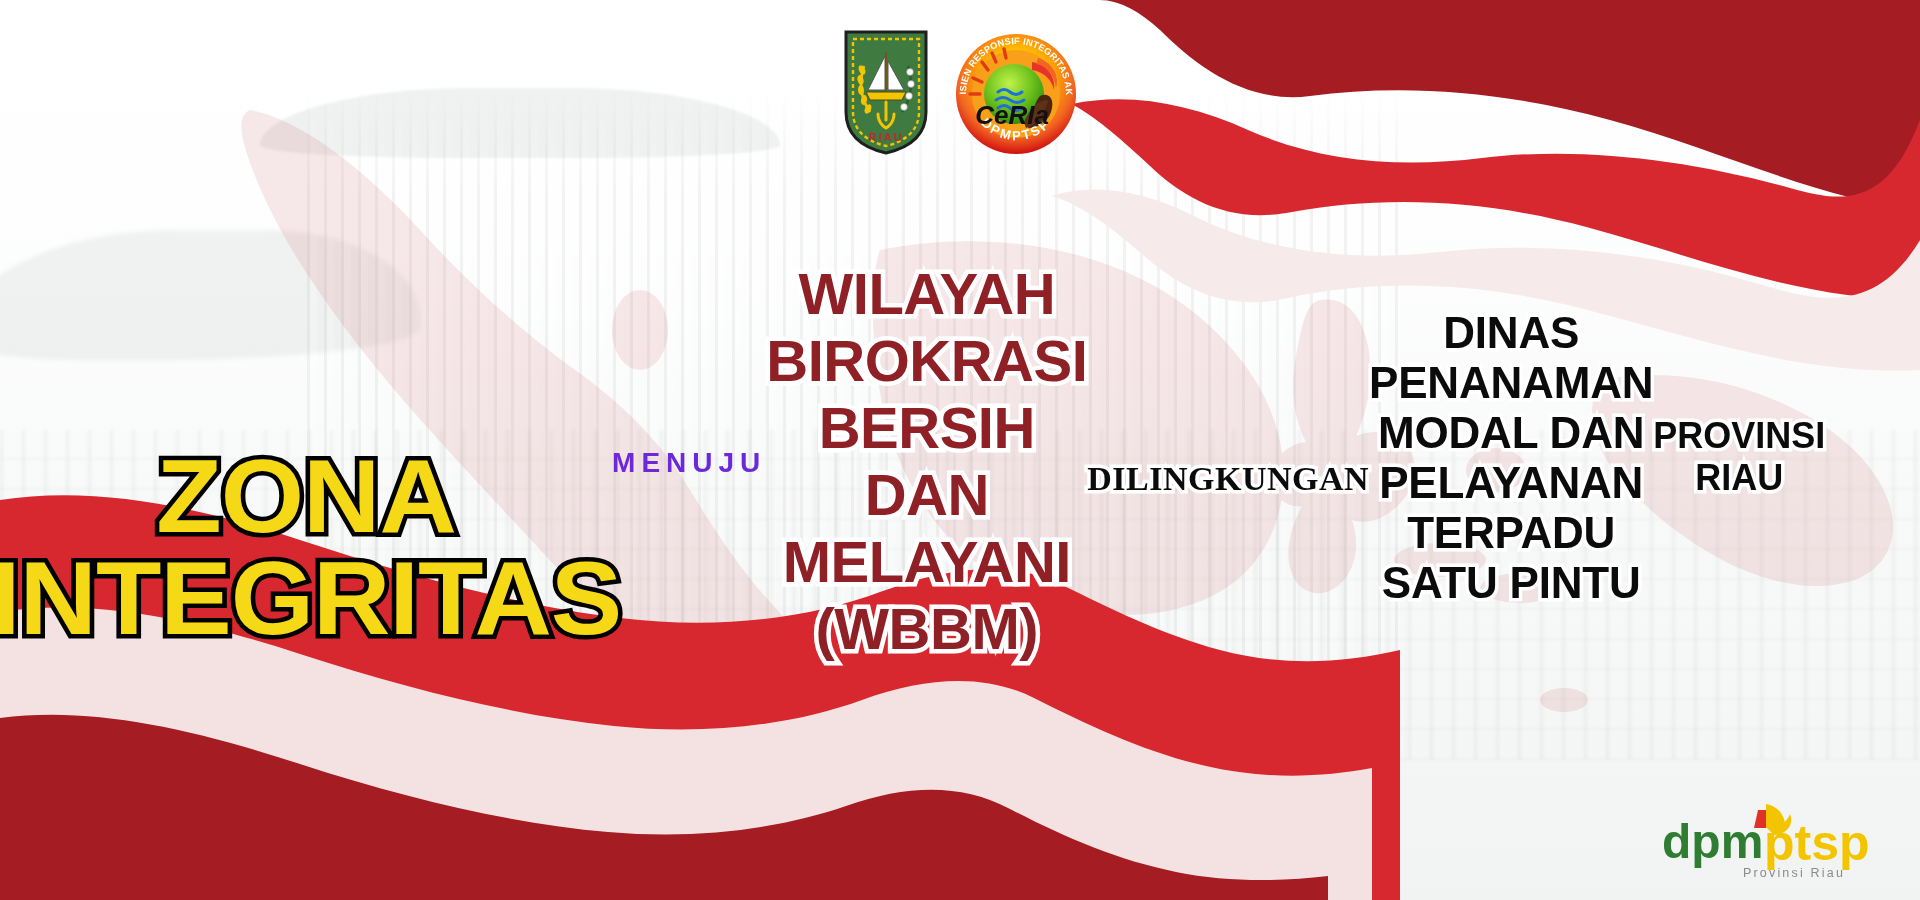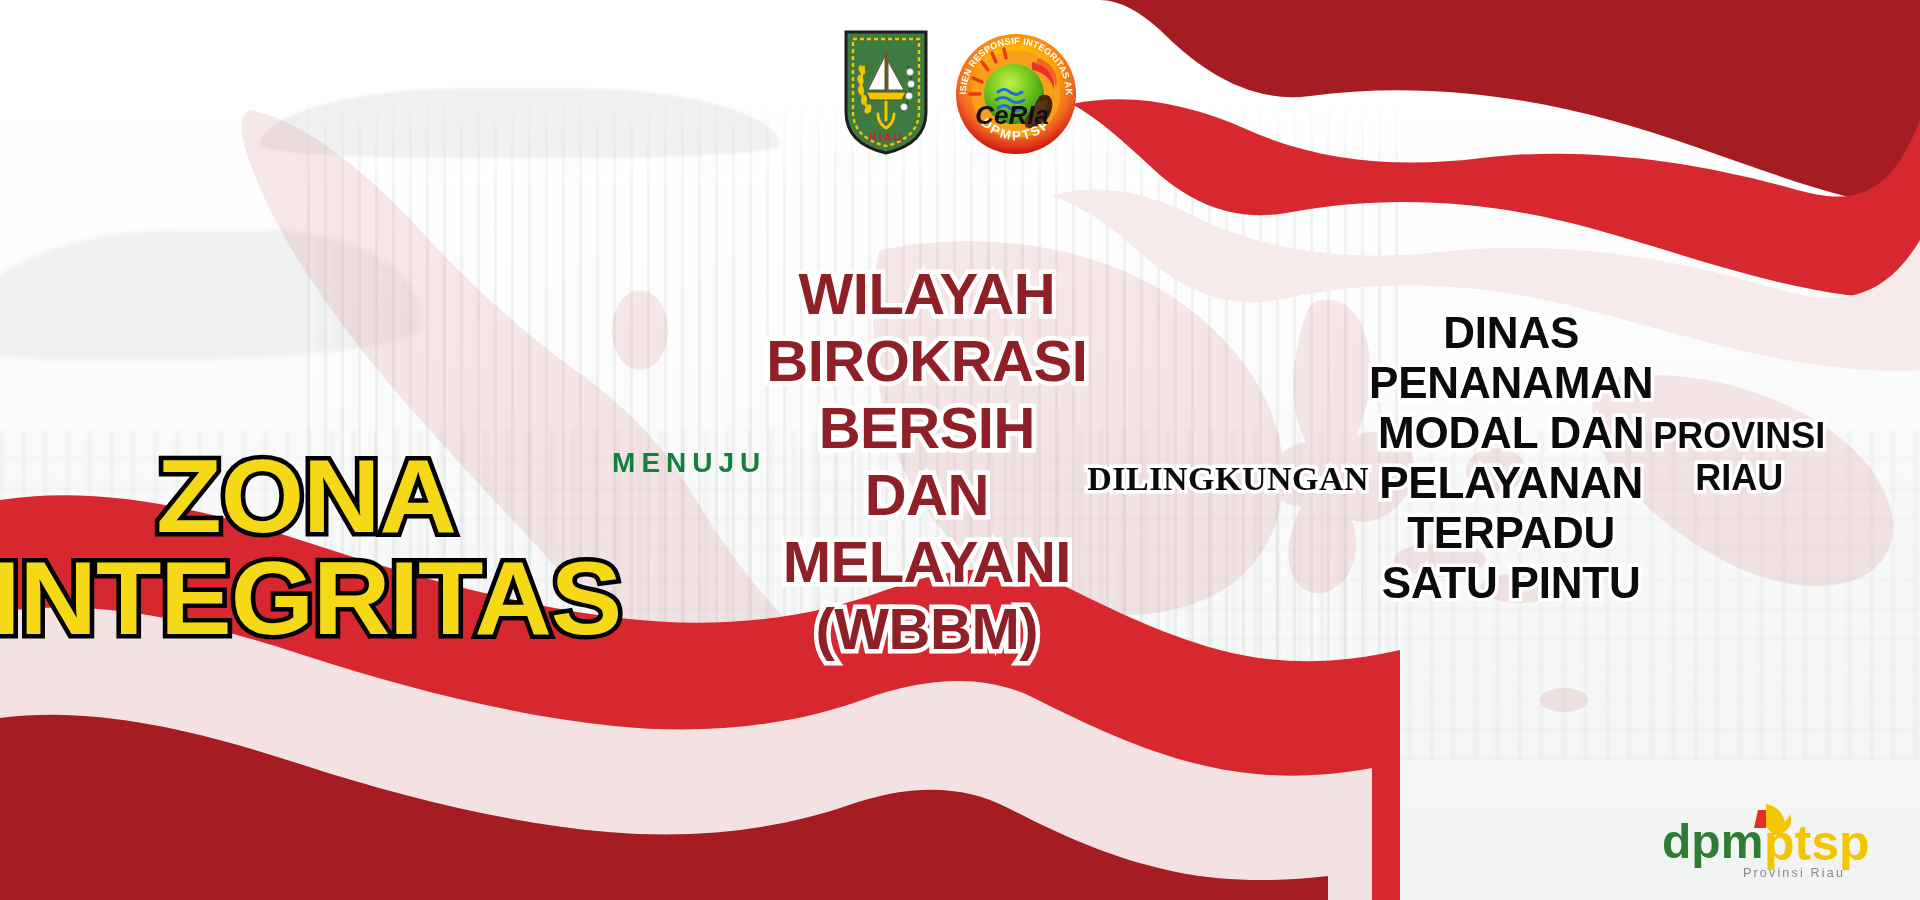--- a/index.html
+++ b/index.html
@@ -99,21 +99,21 @@
     font-size:58px; font-weight:900; letter-spacing:-.5px;
     color:#8E2026;
     -webkit-text-stroke:9px #ffffff;
     paint-order:stroke fill;
     transform:scaleX(1.0);
   }
 
   .t-menuju {
     margin-top:26px;
     font-size:28px; font-weight:800; letter-spacing:6px;
-    color:#15803d;
+    color:#6d28d9;
   }
 
   .t-wbbm {
     margin-top:22px;
     font-size:58px; font-weight:900; letter-spacing:-.5px;
     color:#8E2026;
     -webkit-text-stroke:9px #ffffff;
     paint-order:stroke fill;
   }
 

